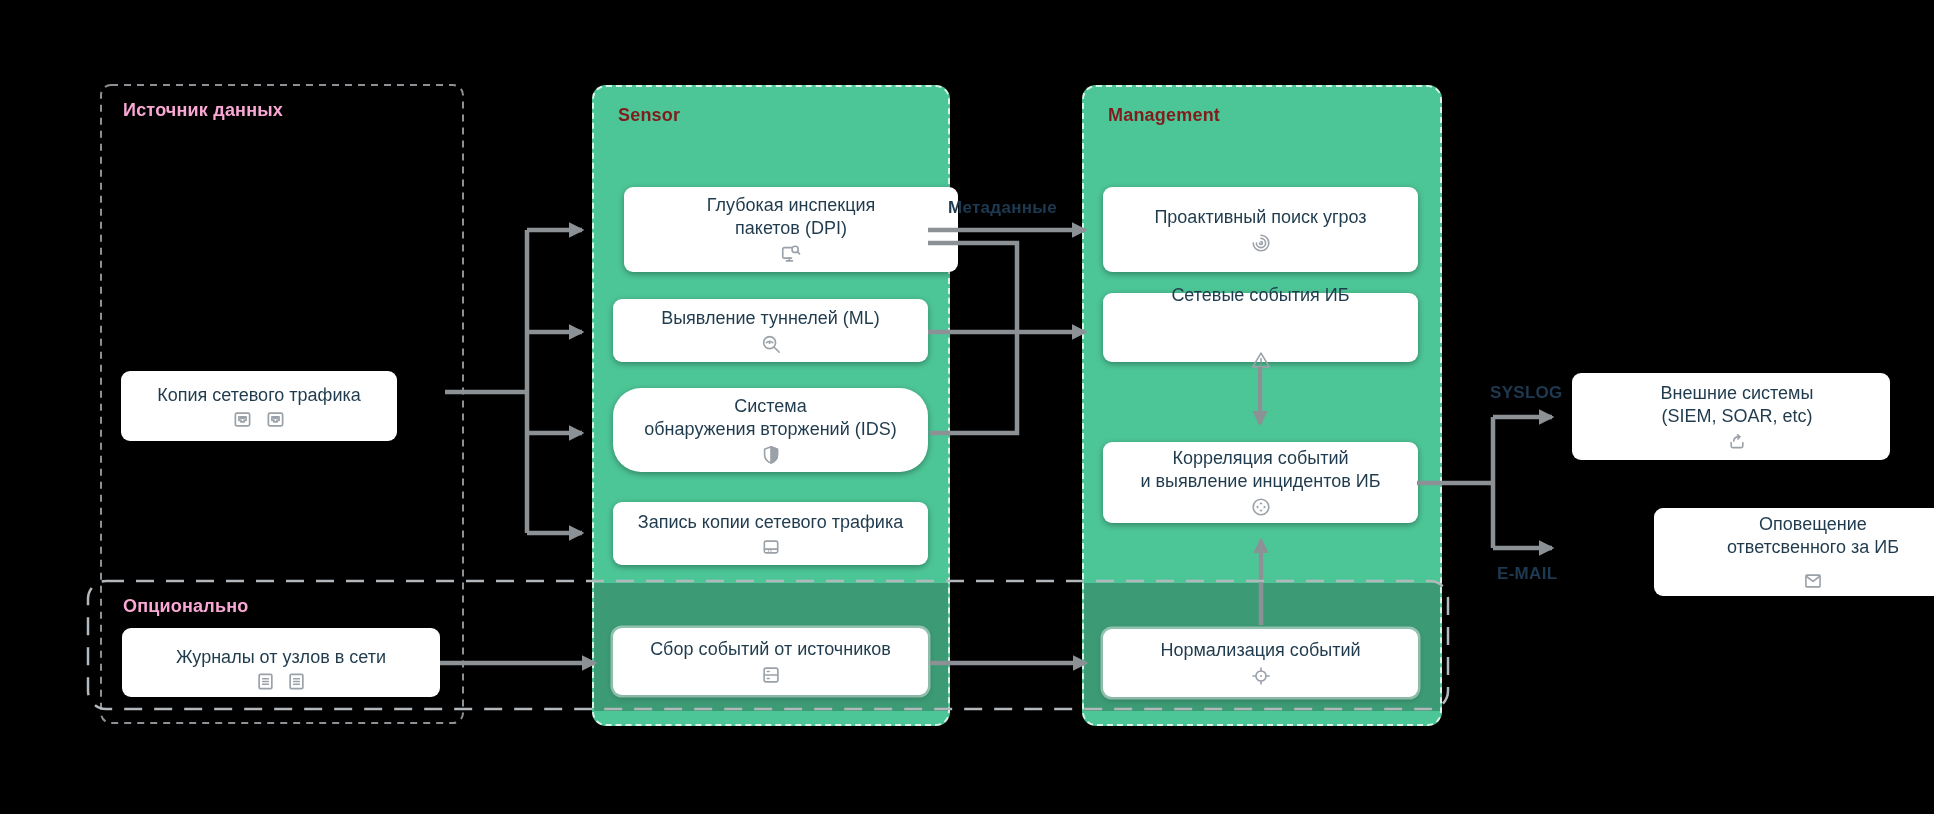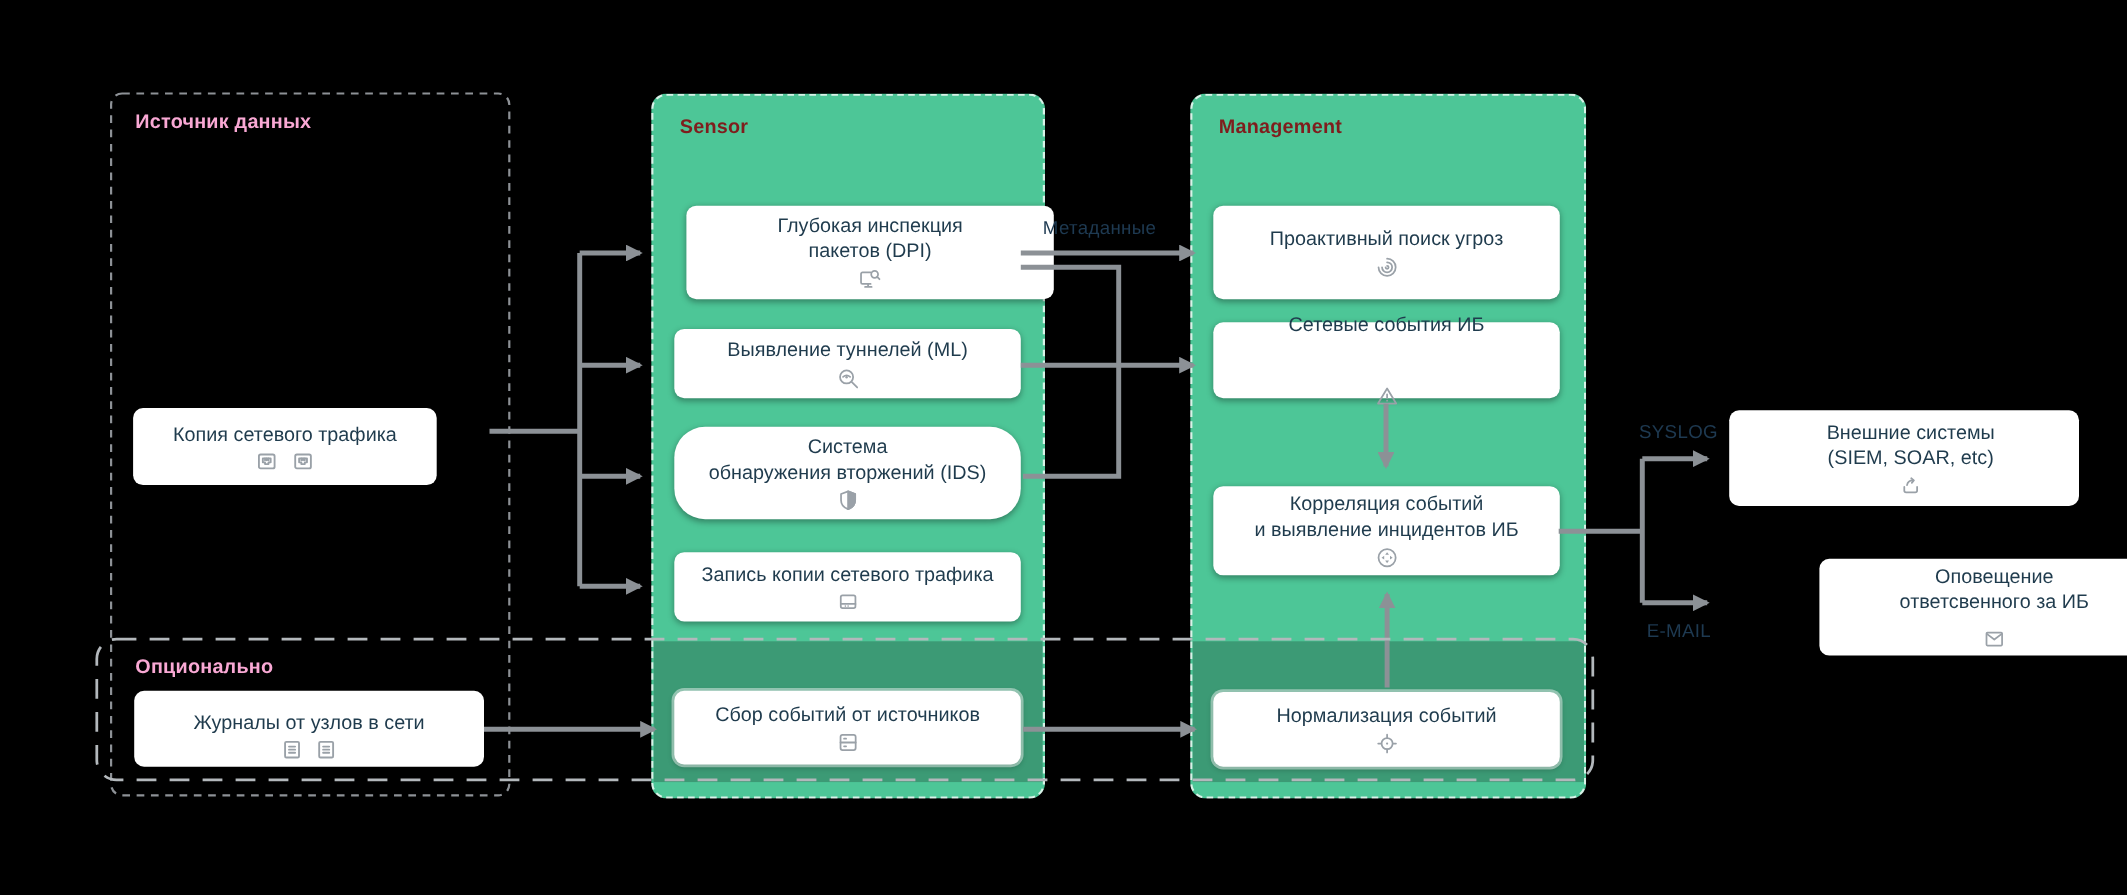--- a/index.html
+++ b/index.html
@@ -32,21 +32,21 @@
   .card-text{
     color:#1f3b4d;font-size:18px;line-height:23px;text-align:center;font-weight:500;
   }
   .icon-row{display:flex;gap:12px;align-items:center;justify-content:center;}
   .ic{display:block;}
   .ic *{vector-effect:non-scaling-stroke;}
   
   .wires{position:absolute;left:0;top:0;z-index:8;pointer-events:none;}
   
   .flow-label{
-    position:absolute;font-weight:normal;font-size:17px;color:#1e3a52;z-index:9;letter-spacing:.3px;
+    position:absolute;font-weight:bold;font-size:17px;color:#1e3a52;z-index:9;letter-spacing:.3px;
   }
 </style>
 </head>
 <body>
 
 <div class="canvas">
 
   <div class="panel" style="left:592px;top:85px;width:358px;height:641px;">
     <div class="dark-strip" style="top:496px;height:128px;"></div>
     <div class="panel-label">Sensor</div>

